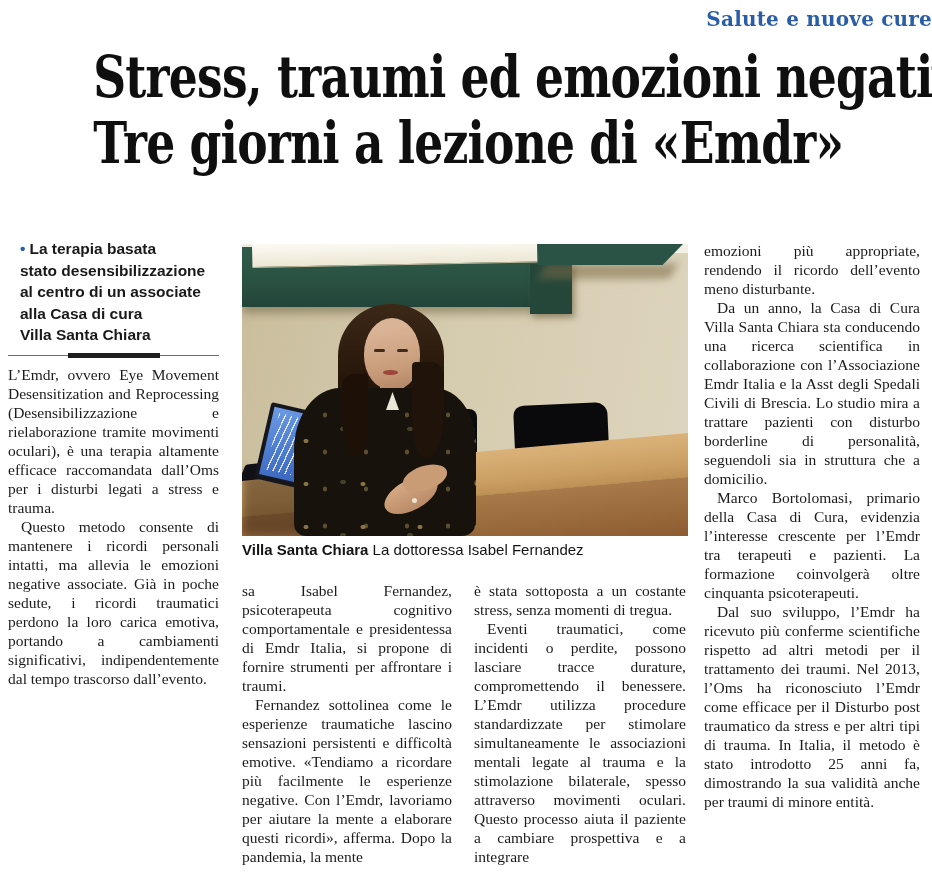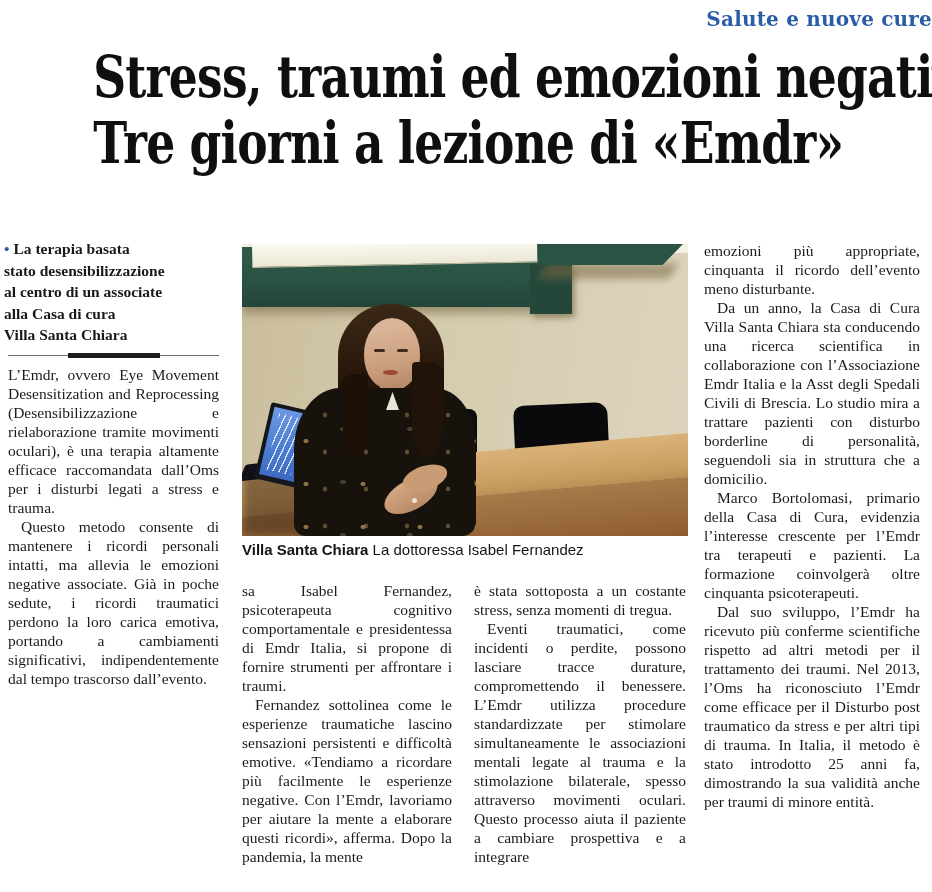--- a/index.html
+++ b/index.html
@@ -18,22 +18,22 @@
   .headline {
     position:absolute; top:44px; left:0; width:100%; text-align:center;
     font-family:"DejaVu Serif", serif; font-weight:bold; color:#0f0f0f;
   }
   .headline .hl-line {
     display:block; font-size:57px; line-height:66px; letter-spacing:-1px;
     transform:scaleX(0.80); transform-origin:50% 50%; white-space:nowrap;
   }
   
   .kicker {
-    position:absolute; left:4px; top:238px; width:214px;
-    font-family:Liberation Serif, serif; font-weight:bold;
+    position:absolute; left:20px; top:238px; width:214px;
+    font-family:Liberation Sans, sans-serif; font-weight:bold;
     font-size:15.5px; line-height:21.5px; color:#191919;
   }
   .kicker .bullet { color:#2a5da8; margin-right:4px; }
   
   .divider { position:absolute; left:8px; top:352px; width:211px; height:7px; }
   .divider .thin  { position:absolute; left:0; right:0; top:3px; border-top:1.5px solid #6b6b6b; }
   .divider .thick { position:absolute; left:60px; top:1px; width:92px; height:5px; background:#1d1d1d; }
   
   .body-col {
     position:absolute; font-size:15.5px; line-height:19px;
@@ -210,19 +210,19 @@
     <p>sa Isabel Fernandez, psicoterapeuta cognitivo comportamentale e presidentessa di Emdr Italia, si propone di fornire strumenti per affrontare i traumi.</p>
     <p>Fernandez sottolinea come le esperienze traumatiche lascino sensazioni persistenti e difficoltà emotive. «Tendiamo a ricordare più facilmente le esperienze negative. Con l’Emdr, lavoriamo per aiutare la mente a elaborare questi ricordi», afferma. Dopo la pandemia, la mente</p>
   </div>
 
   <div id="col3" class="body-col">
     <p>è stata sottoposta a un costante stress, senza momenti di tregua.</p>
     <p>Eventi traumatici, come incidenti o perdite, possono lasciare tracce durature, compromettendo il benessere. L’Emdr utilizza procedure standardizzate per stimolare simultaneamente le associazioni mentali legate al trauma e la stimolazione bilaterale, spesso attraverso movimenti oculari. Questo processo aiuta il paziente a cambiare prospettiva e a integrare</p>
   </div>
 
   <div id="col4" class="body-col">
-    <p>emozioni più appropriate, cinquanta il ricordo dell’evento meno disturbante.</p>
+    <p>emozioni più appropriate, rendendo il ricordo dell’evento meno disturbante.</p>
     <p>Da un anno, la Casa di Cura Villa Santa Chiara sta conducendo una ricerca scientifica in collaborazione con l’Associazione Emdr Italia e la Asst degli Spedali Civili di Brescia. Lo studio mira a trattare pazienti con disturbo borderline di personalità, seguendoli sia in struttura che a domicilio.</p>
     <p>Marco Bortolomasi, primario della Casa di Cura, evidenzia l’interesse crescente per l’Emdr tra terapeuti e pazienti. La formazione coinvolgerà oltre cinquanta psicoterapeuti.</p>
     <p>Dal suo sviluppo, l’Emdr ha ricevuto più conferme scientifiche rispetto ad altri metodi per il trattamento dei traumi. Nel 2013, l’Oms ha riconosciuto l’Emdr come efficace per il Disturbo post traumatico da stress e per altri tipi di trauma. In Italia, il metodo è stato introdotto 25 anni fa, dimostrando la sua validità anche per traumi di minore entità.</p>
   </div>
 
 </div>
 
 </body></html>

